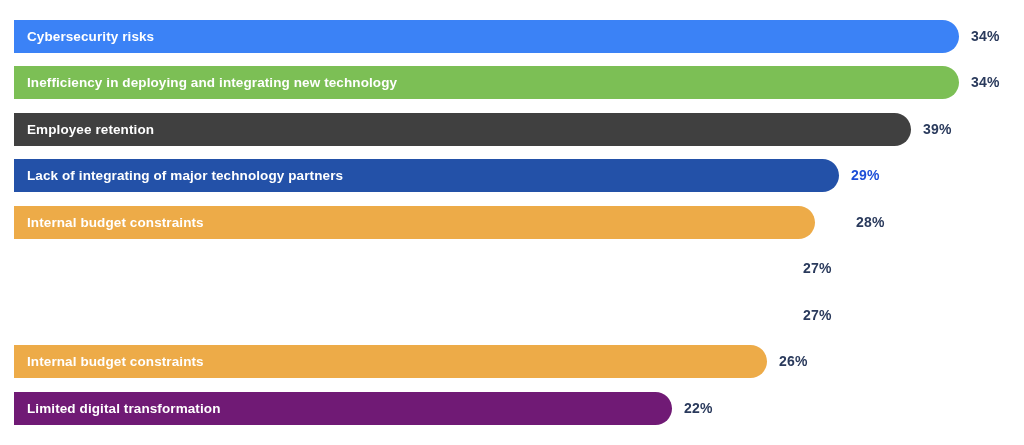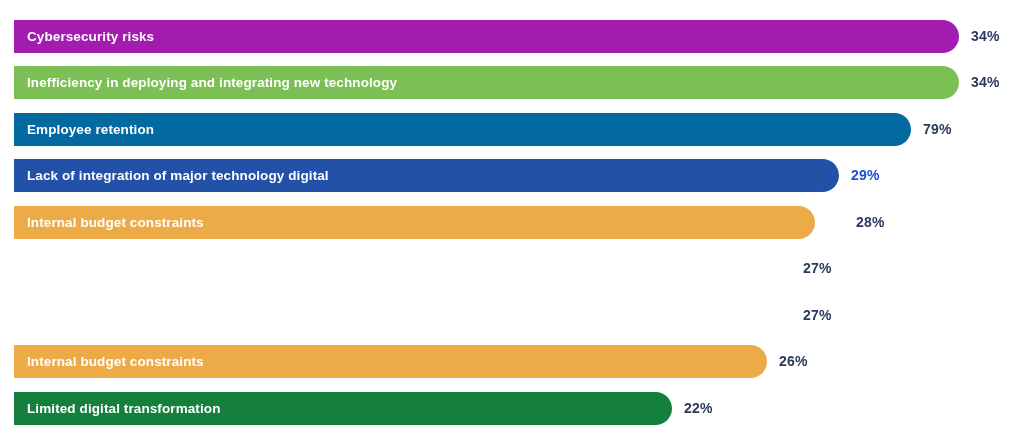--- a/index.html
+++ b/index.html
@@ -57,40 +57,40 @@
     font-weight: bold;
     white-space: nowrap;
     letter-spacing: 0.2px;
   }
 </style>
 </head>
 <body>
 
 <div id="chart" style="background: rgb(255, 255, 255);">
     <div class="bar-row" style="top: 20px;">
-      <div class="bar" style="width: 945px; background: #a21caf; text-align: center;">
+      <div class="bar" style="width: 945px; background: #3b82f6; text-align: center;">
         <div class="bar-label" style="color: rgb(255, 255, 255);">Cybersecurity risks</div>
       </div>
       <div class="bar-value" style="left: 971px; color: rgb(42, 58, 92);">34%</div>
     </div>
     <div class="bar-row" style="top: 66px;">
       <div class="bar" style="width: 945px; background: rgb(124, 191, 85); padding-left: 26px;">
         <div class="bar-label" style="color: rgb(255, 255, 255);">Inefficiency in deploying and integrating new technology</div>
       </div>
       <div class="bar-value" style="left: 971px; color: rgb(42, 58, 92);">34%</div>
     </div>
     <div class="bar-row" style="top: 113px;">
-      <div class="bar" style="width: 897px; background: #0369a1;">
+      <div class="bar" style="width: 897px; background: #404040;">
         <div class="bar-label" style="color: rgb(255, 255, 255);">Employee retention</div>
       </div>
-      <div class="bar-value" style="left: 923px; color: rgb(42, 58, 92);">79%</div>
+      <div class="bar-value" style="left: 923px; color: rgb(42, 58, 92);">39%</div>
     </div>
     <div class="bar-row" style="top: 159px;">
       <div class="bar" style="width: 825px; background: rgb(35, 81, 168);">
-        <div class="bar-label" style="color: rgb(255, 255, 255);">Lack of integration of major technology digital</div>
+        <div class="bar-label" style="color: rgb(255, 255, 255);">Lack of integrating of major technology partners</div>
       </div>
       <div class="bar-value" style="left: 851px; color: #1d4ed8;">29%</div>
     </div>
     <div class="bar-row" style="top: 206px;">
       <div class="bar" style="width: 801px; background: rgb(237, 171, 72);">
         <div class="bar-label" style="color: rgb(255, 255, 255);">Internal budget constraints</div>
       </div>
       <div class="bar-value" style="left: 856px; color: rgb(42, 58, 92);">28%</div>
     </div>
     <div class="bar-row" style="top: 252px;">
@@ -99,18 +99,18 @@
     <div class="bar-row" style="top: 299px;">
       <div class="bar-value" style="left: 803px; color: rgb(42, 58, 92);">27%</div>
     </div>
     <div class="bar-row" style="top: 345px;">
       <div class="bar" style="width: 753px; background: rgb(237, 171, 72);">
         <div class="bar-label" style="color: rgb(255, 255, 255);">Internal budget constraints</div>
       </div>
       <div class="bar-value" style="left: 779px; color: rgb(42, 58, 92);">26%</div>
     </div>
     <div class="bar-row" style="top: 392px;">
-      <div class="bar" style="width: 658px; background: #15803d;">
+      <div class="bar" style="width: 658px; background: #701a75;">
         <div class="bar-label" style="color: rgb(255, 255, 255);">Limited digital transformation</div>
       </div>
       <div class="bar-value" style="left: 684px; color: rgb(42, 58, 92);">22%</div>
     </div>
   </div>
 
 </body></html>

